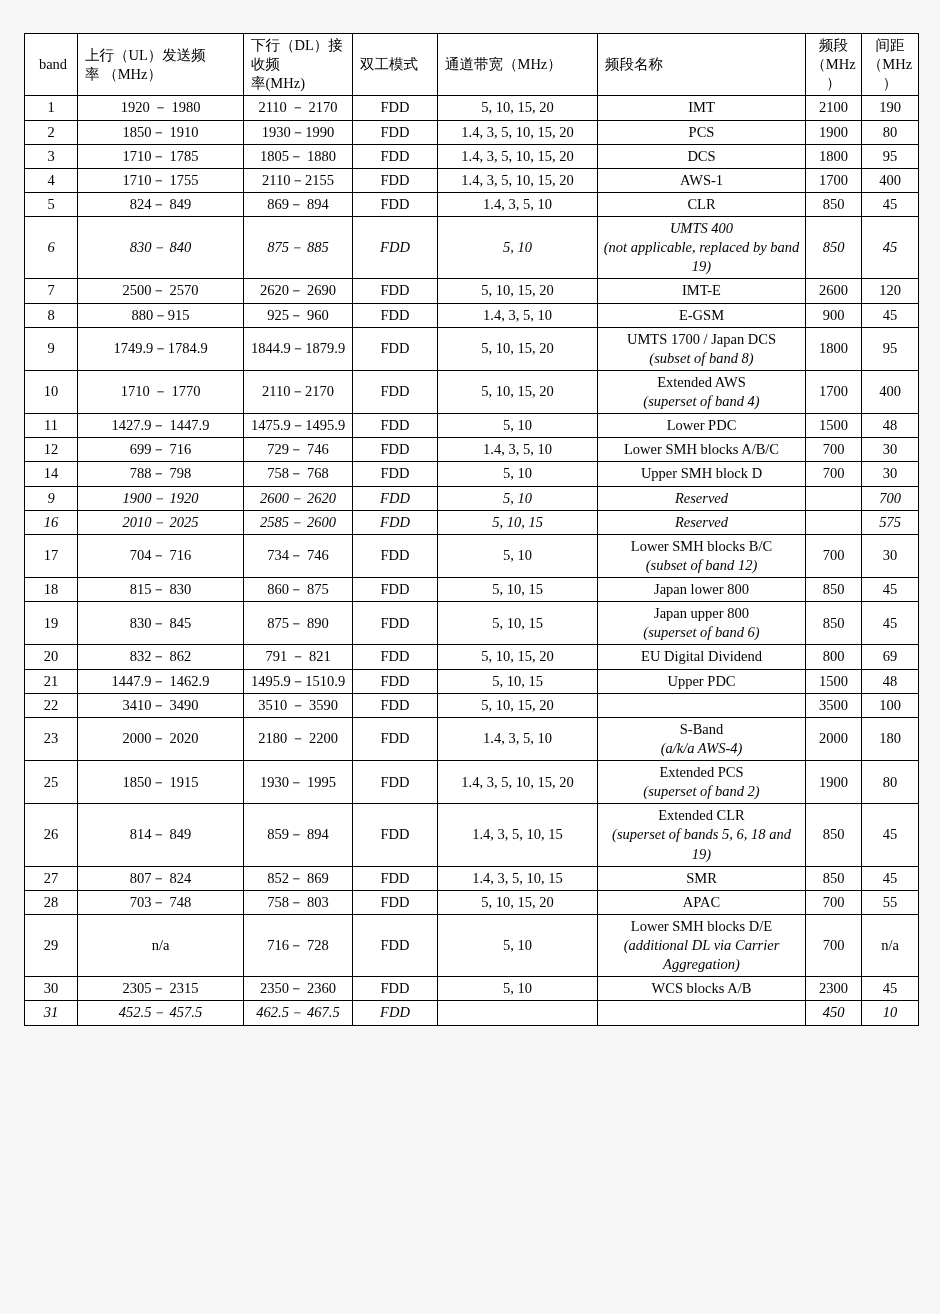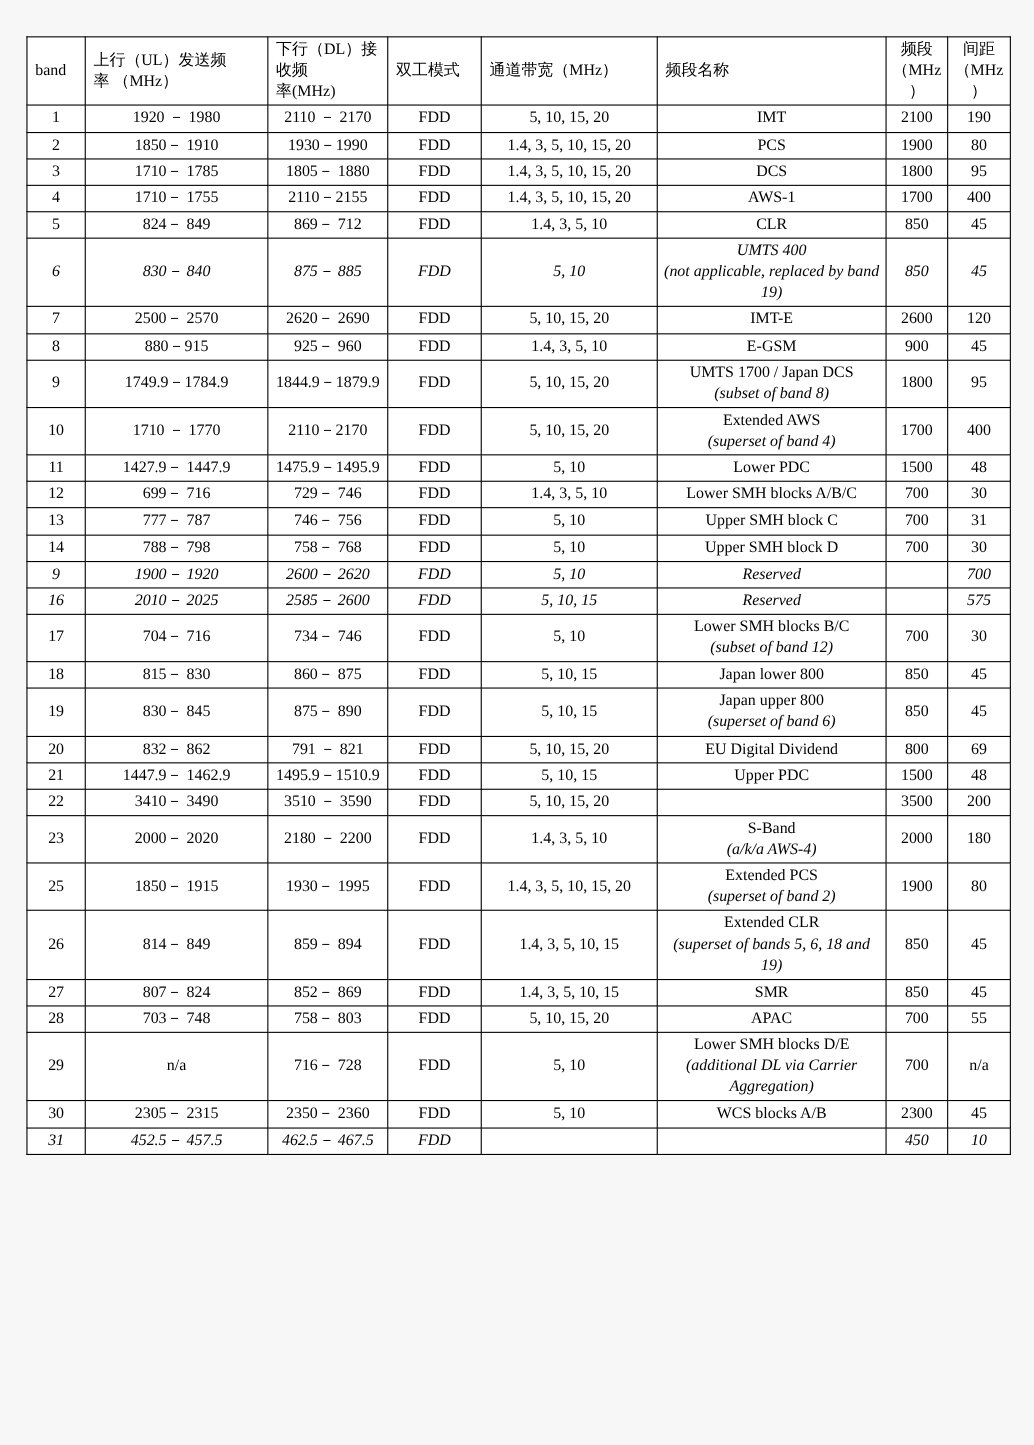--- a/index.html
+++ b/index.html
@@ -43,21 +43,21 @@
     font-weight: normal;
     background: #ffffff;
     word-wrap: break-word;
   }
   thead th {
     font-size: 15px;
     line-height: 1.35;
     height: 52px;
   }
   thead th.hdr-left {
-    text-align: left;
+    text-align: center;
     padding-left: 7px;
   }
   thead th.hdr-cn {
     text-align: left;
     padding-left: 7px;
   }
   
   col.c-band   { width: 53px; }
   col.c-ul     { width: 166px; }
   col.c-dl     { width: 109px; }
@@ -164,21 +164,21 @@
             <td>1.4, 3, 5, 10, 15, 20</td>
             <td>
               <span class="nm-main">AWS-1</span>
             </td>
             <td>1700</td>
             <td>400</td>
           </tr>
           <tr>
             <td>5</td>
             <td>824－ 849</td>
-            <td>869－ 712</td>
+            <td>869－ 894</td>
             <td>FDD</td>
             <td>1.4, 3, 5, 10</td>
             <td>
               <span class="nm-main">CLR</span>
             </td>
             <td>850</td>
             <td>45</td>
           </tr>
           <tr class="italic">
             <td>6</td>
@@ -261,32 +261,20 @@
             <td>729－ 746</td>
             <td>FDD</td>
             <td>1.4, 3, 5, 10</td>
             <td>
               <span class="nm-main">Lower SMH blocks A/B/C</span>
             </td>
             <td>700</td>
             <td>30</td>
           </tr>
           <tr>
-            <td>13</td>
-            <td>777－ 787</td>
-            <td>746－ 756</td>
-            <td>FDD</td>
-            <td>5, 10</td>
-            <td>
-              <span class="nm-main">Upper SMH block C</span>
-            </td>
-            <td>700</td>
-            <td>31</td>
-          </tr>
-          <tr>
             <td>14</td>
             <td>788－ 798</td>
             <td>758－ 768</td>
             <td>FDD</td>
             <td>5, 10</td>
             <td>
               <span class="nm-main">Upper SMH block D</span>
             </td>
             <td>700</td>
             <td>30</td>
@@ -378,21 +366,21 @@
             <td>48</td>
           </tr>
           <tr>
             <td>22</td>
             <td>3410－ 3490</td>
             <td>3510 － 3590</td>
             <td>FDD</td>
             <td>5, 10, 15, 20</td>
             <td></td>
             <td>3500</td>
-            <td>200</td>
+            <td>100</td>
           </tr>
           <tr>
             <td>23</td>
             <td>2000－ 2020</td>
             <td>2180 － 2200</td>
             <td>FDD</td>
             <td>1.4, 3, 5, 10</td>
             <td>
               <span class="nm-main">S-Band</span>
               <span class="sub-it">(a/k/a AWS-4)</span>

